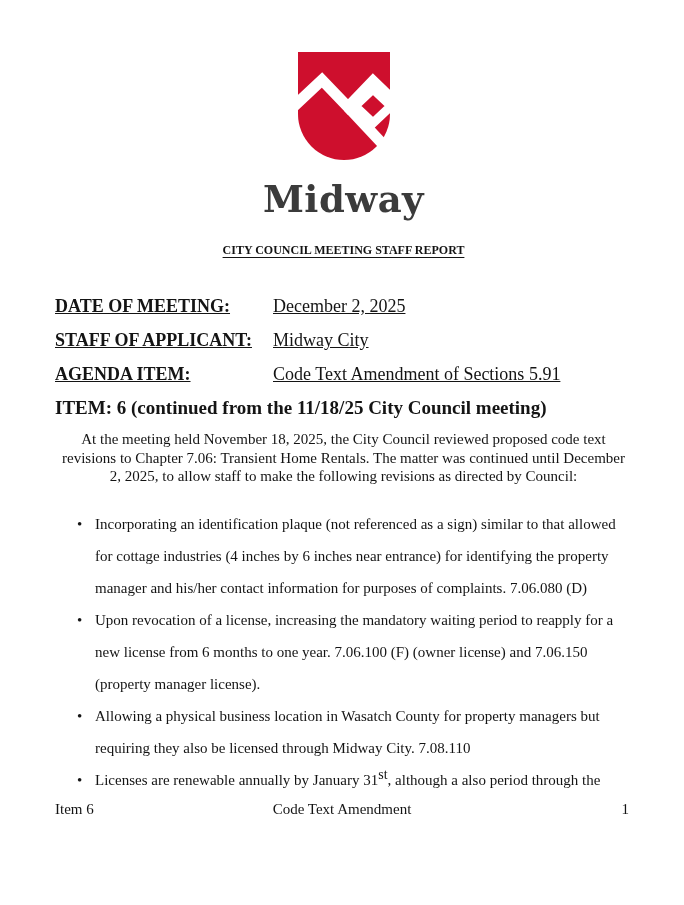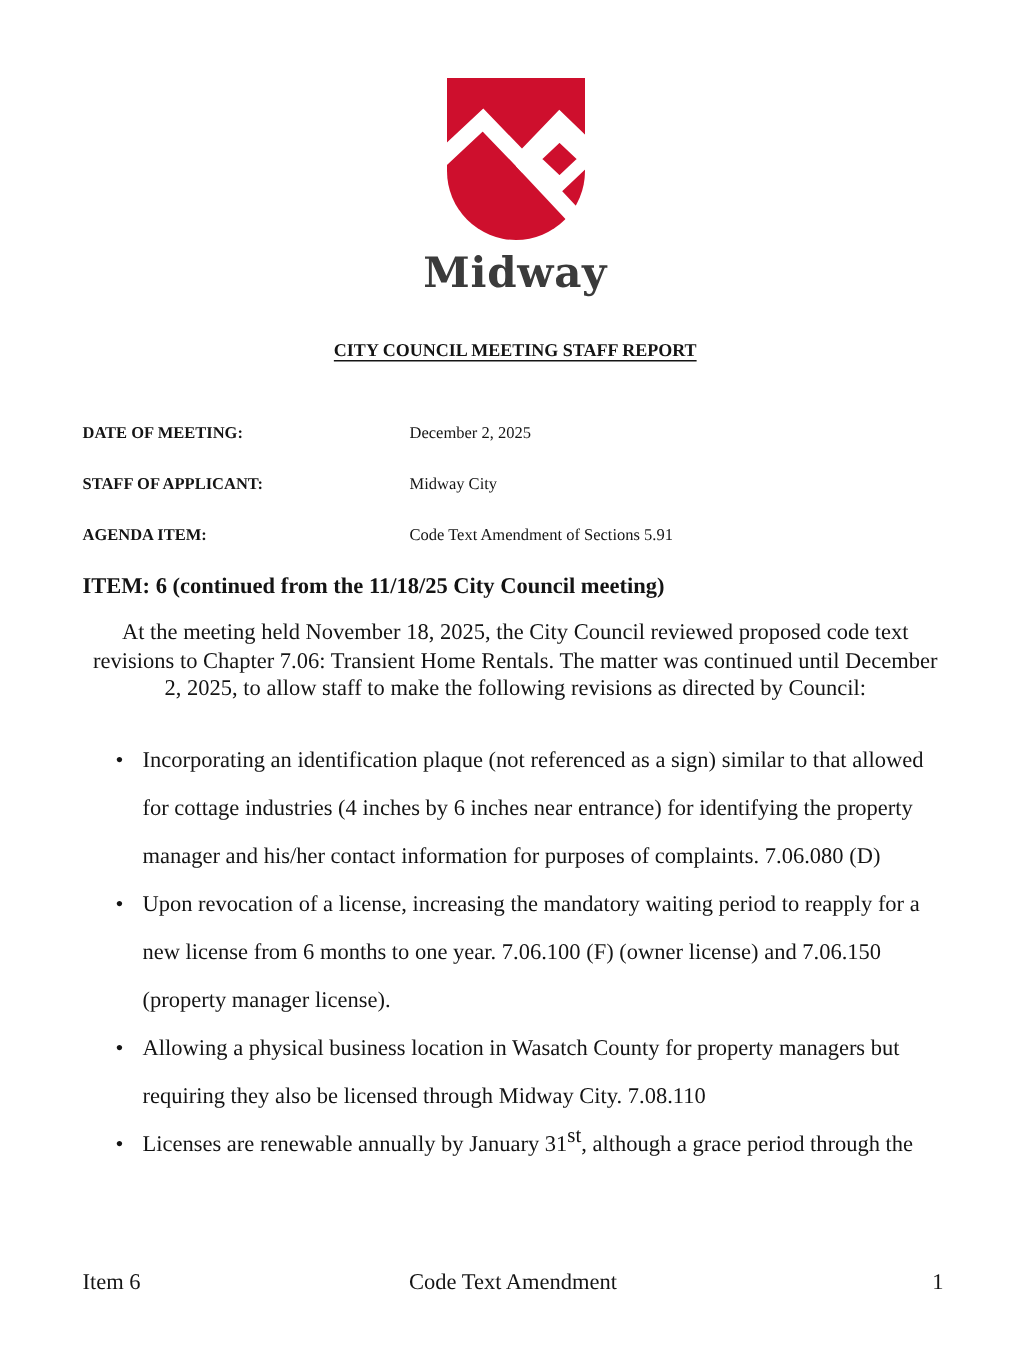--- a/index.html
+++ b/index.html
@@ -10,48 +10,48 @@
     color: #141414;
     position: relative;
     overflow: hidden;
   }
   .page { padding: 52px 52px 0 55px; position: relative; }
 
   
   .logo-block { text-align: center; }
   .shield-svg { display: block; margin: 0 auto; }
   .wordmark {
-    margin-top: 3px;
+    margin-top: 20px;
     font-family: "DejaVu Serif", serif;
     font-weight: bold;
-    font-size: 28px;
+    font-size: 37px;
     line-height: 30px;
     color: #3b3b3b;
     letter-spacing: 0.5px;
   }
 
   
   .report-title {
     margin-top: 27px;
     text-align: center;
     font-weight: bold;
     font-size: 12px;
     line-height: 18px;
     text-decoration: underline;
     text-underline-offset: 3px;
   }
 
   
   .meeting-info { margin-top: 38px; }
-  .info-row { display: flex; font-size: 11px; line-height: 18px; margin-bottom: 16px; }
+  .info-row { display: flex; font-size: 18px; line-height: 18px; margin-bottom: 16px; text-decoration: underline; }
   .info-label { font-weight: bold; width: 218px; flex: 0 0 218px; }
   .info-value { flex: 1; }
 
   
-  .item-heading { margin-top: 12px; font-weight: bold; font-size: 15px; line-height: 18px; }
+  .item-heading { margin-top: 12px; font-weight: bold; font-size: 19px; line-height: 18px; }
   .intro {
     margin-top: 13px;
     font-size: 15px;
     line-height: 18.5px;
     width: 577px;
     text-align: center;
   }
 
   
   .bullet-list { margin: 22px 0 0 0; padding: 0; list-style: none; width: 577px; }
@@ -66,21 +66,21 @@
     position: absolute;
     left: 22px;
     top: 0;
     font-size: 15px;
   }
   .bullet-item sup { font-size: 14px; line-height: 0; vertical-align: super; }
 
   
   .page-footer {
     position: absolute;
-    top: 846px; left: 55px; right: 55px;
+    top: 800px; left: 55px; right: 55px;
     font-size: 15px; line-height: 18px;
   }
   .footer-left { position: absolute; left: 0; top: 0; }
   .footer-center { width: 100%; text-align: center; }
   .footer-right { position: absolute; right: 0; top: 0; }
 </style>
 </head>
 <body>
 
 <div class="page">
@@ -114,21 +114,21 @@
 
   <div class="item-heading">ITEM: 6 (continued from the 11/18/25 City Council meeting)</div>
 
   <p class="intro">At the meeting held November 18, 2025, the City Council reviewed proposed code text revisions to Chapter 7.06: Transient Home Rentals. The matter was continued until December 2, 2025, to allow staff to make the following revisions as directed by Council:</p>
 
   <ul class="bullet-list">
     <li class="bullet-item">Incorporating an identification plaque (not referenced as a sign) similar to that allowed for cottage industries (4 inches by 6 inches near entrance) for identifying the property manager and his/her contact information for purposes of complaints. 7.06.080 (D)</li>
     <li class="bullet-item">Upon revocation of a license, increasing the mandatory waiting period to reapply for a new license from 6 months to one year. 7.06.100 (F) (owner license) and 7.06.150 (property manager license).</li>
     <li class="bullet-item">Allowing a physical business location in Wasatch County for property managers but requiring they also be licensed through Midway City. 7.08.110</li>
     <li class="bullet-item">
-      <span>Licenses are renewable annually by January 31</span><sup>st</sup><span>, although a grace period through the</span>
+      <span>Licenses are renewable annually by January 31</span><sup>st</sup><span>, although a also period through the</span>
     </li>
   </ul>
 
 </div>
 
 <div class="page-footer">
   <span class="footer-left">Item 6</span>
   <div class="footer-center">Code Text Amendment</div>
   <span class="footer-right">1</span>
 </div>

